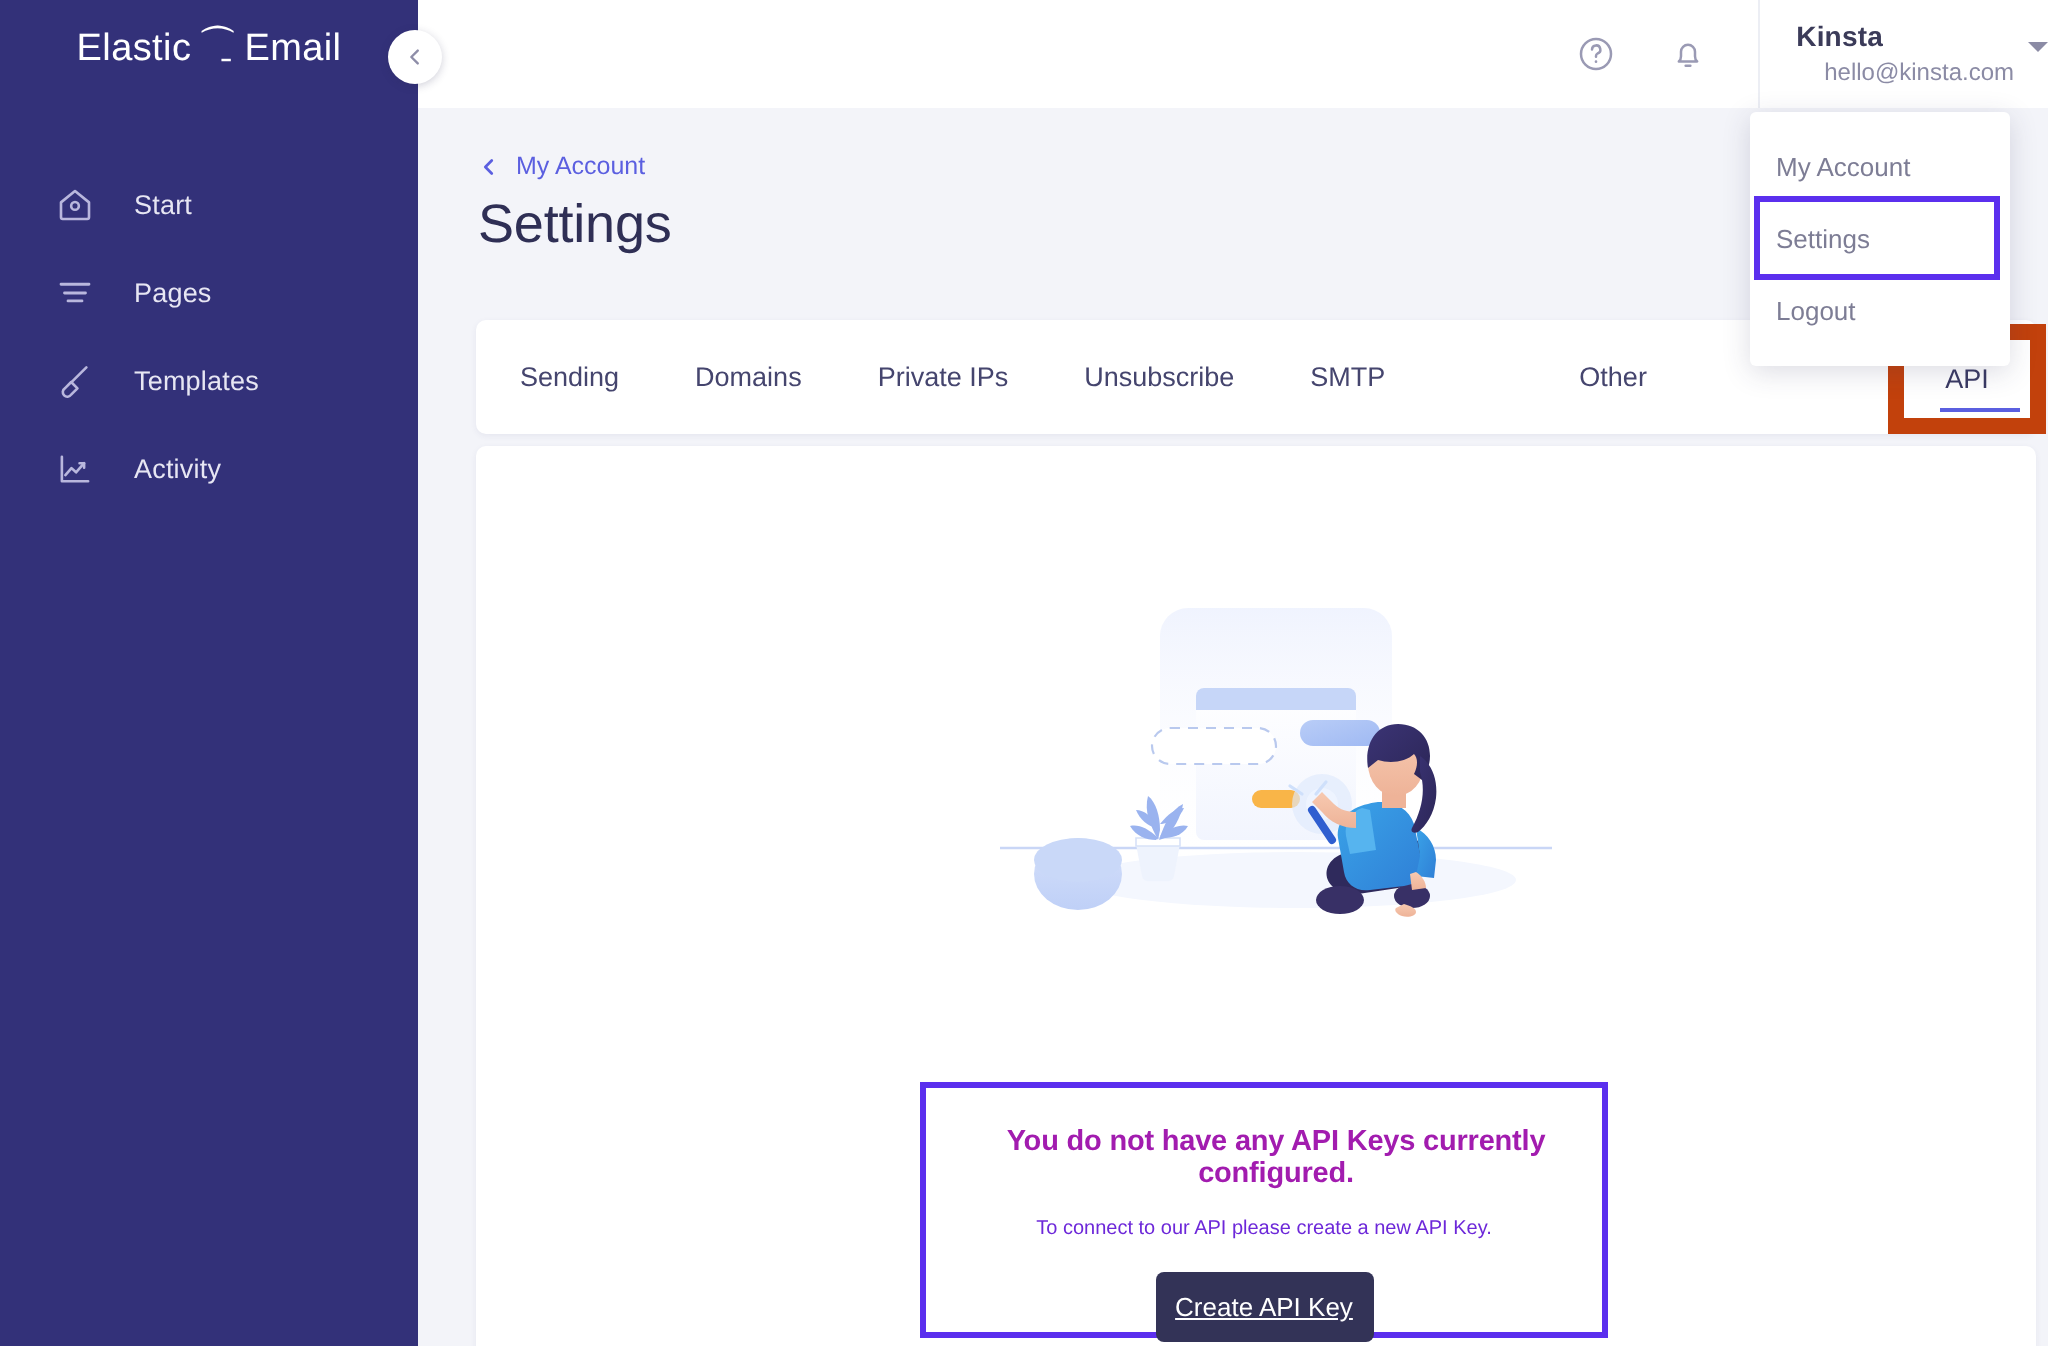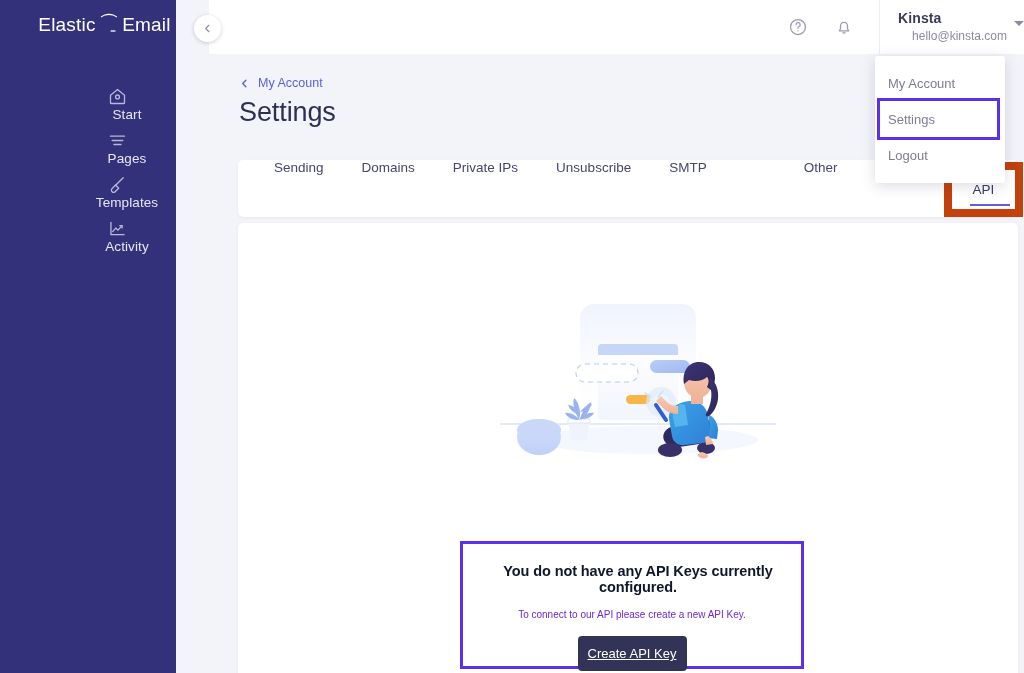--- a/index.html
+++ b/index.html
@@ -7,21 +7,21 @@
     width: 1024px; height: 673px;
     font-family: "Liberation Sans", sans-serif;
     background: #ffffff;
     overflow: hidden;
   }
   #app { position: relative; width: 1024px; height: 673px; background: #f3f4f9; }
 
   
   #sidebar {
     position: absolute; left: 0; top: 0;
-    width: 176px; height: 673px;
+    width: 209px; height: 673px;
     background: #333179;
   }
   #logo {
     position: absolute; top: 14px; left: 0; width: 209px;
     text-align: center;
     color: #ffffff;
     font-size: 19px;
     letter-spacing: .2px;
     white-space: nowrap;
   }
@@ -33,21 +33,20 @@
     top: -2px;
     font-size: 17px;
   }
   #nav { position: absolute; top: 85px; left: 0; width: 209px; }
   .nav-item {
     display: flex; align-items: center;
     height: 34px;
     margin-bottom: 10px;
     padding-left: 26px;
     cursor: pointer;
-    flex-direction: column;
   }
   .nav-ico {
     width: 22px; height: 22px;
     flex: 0 0 22px;
     display: flex; align-items: center; justify-content: center;
     color: #b9b7dd;
   }
   .nav-ico svg { display: block; }
   .nav-lbl {
     margin-left: 19px;
@@ -140,22 +139,22 @@
     font-size: 27px; color: #2f2f55; font-weight: 400;
     letter-spacing: -.1px;
   }
 
   #tabs-card {
     position: absolute; left: 29px; top: 106px;
     width: 780px; height: 57px;
     background: #ffffff;
     border-radius: 5px;
     box-shadow: 0 1px 3px rgba(60,60,110,.07);
-    display: flex; 
-    padding-left: 36px;
+    display: flex; align-items: center;
+    padding-left: 22px;
   }
   .tab {
     font-size: 13.5px;
     color: #45456e;
     margin-right: 38px;
     cursor: pointer;
     position: relative;
     white-space: nowrap;
   }
   #tab-hl {
@@ -190,21 +189,21 @@
   
   #empty-box {
     position: absolute; left: 222px; top: 318px;
     width: 344px; height: 128px;
     border: 3px solid #5b2fee;
     background: #ffffff;
     text-align: center;
     padding-top: 19px;
   }
   #empty-title {
-    font-size: 14.5px; font-weight: 700; color: #0f172a;
+    font-size: 14.5px; font-weight: 700; color: #a21caf;
     letter-spacing: -.1px;
     margin-left: 12px;
   }
   #empty-sub {
     margin-top: 14px;
     font-size: 10px; color: #6d28d9;
   }
   #create-btn {
     margin: 16px auto 0;
     width: 109px; height: 35px;

